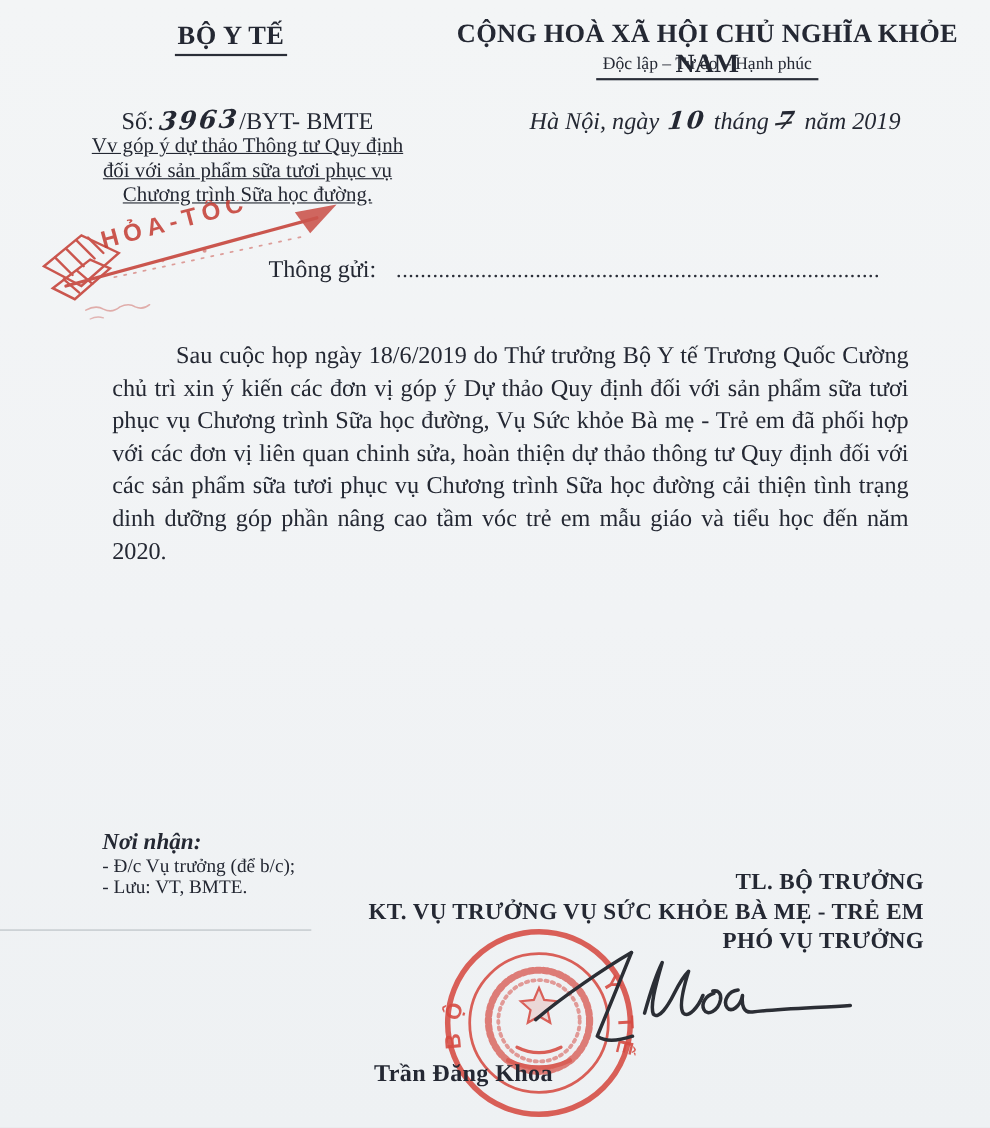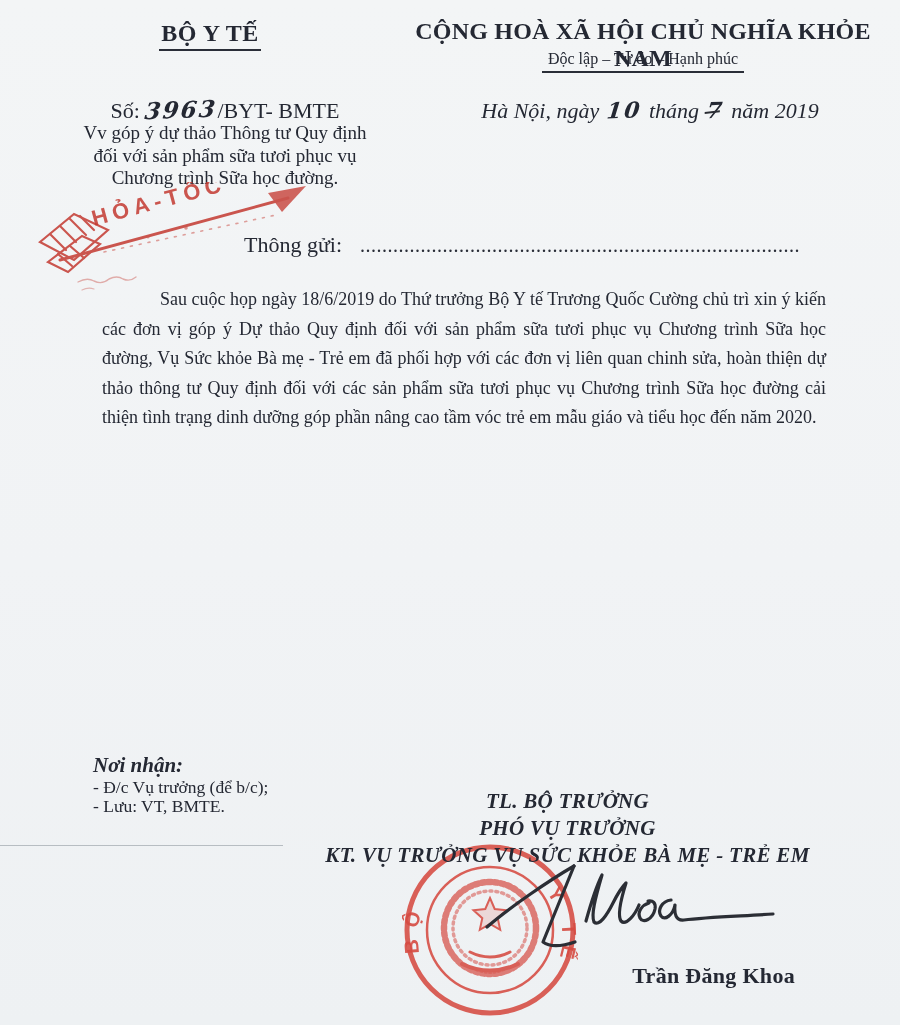--- a/index.html
+++ b/index.html
@@ -26,46 +26,46 @@
   .so-line { left:60px; top:96px; width:330px; font-size:22px; }
   .hw { font-family:"DejaVu Serif", serif; font-style:italic; font-weight:600;
         display:inline-block; transform:skewX(-8deg) rotate(-2deg); letter-spacing:2px; font-size:23px; }
   .date-line { left:430px; top:97px; width:440px; font-size:22px; font-style:italic; }
   .date-line .hw { font-size:22px; margin:0 2px; }
   .hw-seven { position:relative; }
   .hw-seven::after { content:""; position:absolute; left:-2px; top:52%; width:15px; height:2px;
         background:#2a2d34; transform:rotate(-5deg); }
 
   
-  .subject { left:52px; top:122px; width:346px; font-size:19px; line-height:22.5px; text-align:center; }
+  .subject { left:52px; top:122px; width:346px; font-size:19px; line-height:22.5px; text-align:center;text-decoration:underline; }
 
   
   .stamp { left:38px; top:182px; width:480px; height:135px; z-index:3; pointer-events:none; }
 
   
   .kinh-gui { left:244px; top:232px; width:556px; font-size:22px; white-space:nowrap; overflow:hidden; }
   .kg-label { margin-right:18px; }
   .kg-dots { font-size:20px; letter-spacing:.5px; color:#2a2e38; }
 
   
-  .body-text { left:102px; top:285px; width:724px; font-size:18px; line-height:29.6px;
+  .body-text { left:102px; top:308px; width:724px; font-size:22px; line-height:29.6px;
                text-align:justify; }
   .body-text p { text-indent:58px; margin-bottom:9px; }
 
   
   .recipients { left:93px; top:756px; width:260px; font-size:17.5px; line-height:19.5px; }
   .recipients .title { font-size:21px; margin-bottom:2px; }
   .fold-line { left:0; top:845px; width:283px; height:1px; background:#b7bdc2; }
 
   .sig-block { left:295px; top:788px; width:545px; font-size:21px; font-weight:bold;
-               line-height:27px; text-align:center; z-index:2; letter-spacing:.3px;font-style:italic; }
+               line-height:27px; text-align:right; z-index:2; letter-spacing:.3px; }
   .seal { left:402px; top:840px; width:180px; height:180px; z-index:1; }
   .signature { left:455px; top:855px; width:335px; height:115px; z-index:4; }
   .signer-name { left:340px; top:963px; width:455px; font-size:22px; font-weight:bold;
-                 text-align:right; z-index:4; letter-spacing:.3px; }
+                 text-align:left; z-index:4; letter-spacing:.3px; }
 </style>
 </head>
 <body>
 
 <div class="page">
 
   <div class="abs org ctr">
     <span>BỘ Y TẾ</span>
   </div>
   <div class="abs republic ctr">CỘNG HOÀ XÃ HỘI CHỦ NGHĨA KHỎE NAM</div>
@@ -130,22 +130,22 @@
 
   <div class="abs recipients">
     <div class="title b i">Nơi nhận:</div>
     <div>- Đ/c Vụ trưởng (để b/c);</div>
     <div>- Lưu: VT, BMTE.</div>
   </div>
   <div class="abs fold-line"></div>
 
   <div class="abs sig-block">
     <div>TL. BỘ TRƯỞNG</div>
+    <div>KT. VỤ TRƯỞNG VỤ SỨC KHỎE BÀ MẸ - TRẺ EM</div>
     <div>PHÓ VỤ TRƯỞNG</div>
-    <div>KT. VỤ TRƯỞNG VỤ SỨC KHỎE BÀ MẸ - TRẺ EM</div>
   </div>
 
   <svg class="abs seal" viewBox="0 0 180 180">
     <defs>
       <path id="arcL" d="M24,128 A70,70 0 0 1 36,46"></path>
       <path id="arcR" d="M140,48 A70,70 0 0 1 156,122"></path>
     </defs>
     <g stroke="#d64b42" fill="none" opacity="0.88" stroke-linecap="round">
       <circle cx="88" cy="90" r="83" stroke-width="5"></circle>
       <circle cx="88" cy="90" r="63" stroke-width="2.5"></circle>

